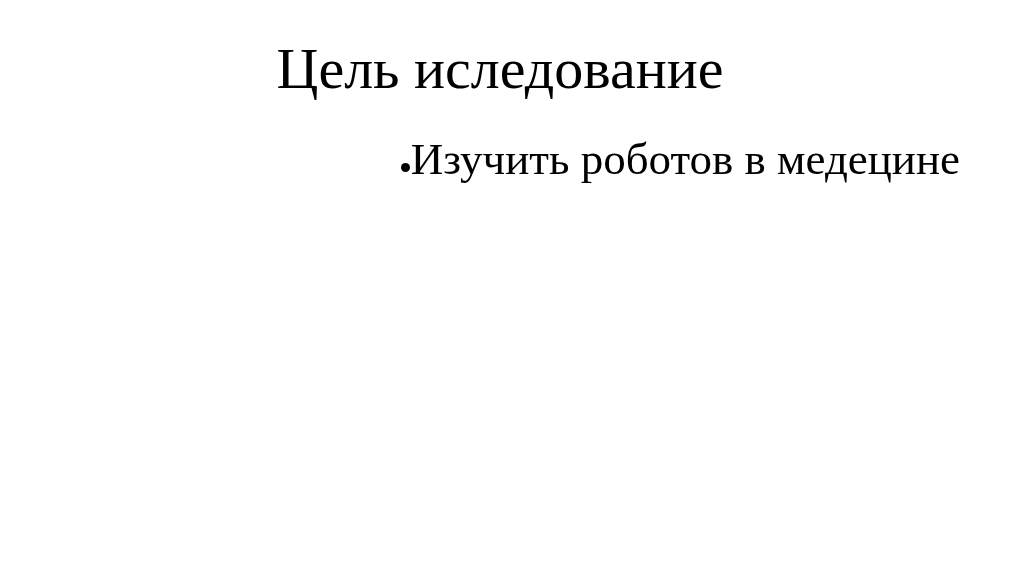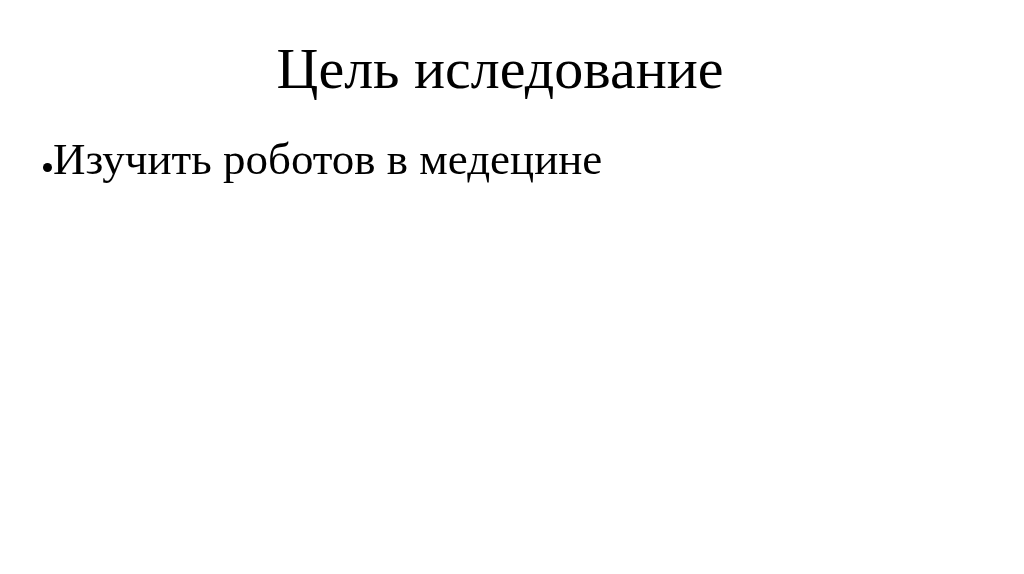--- a/index.html
+++ b/index.html
@@ -34,20 +34,21 @@
   .bullet-list {
     margin: 28px 0 0 0;
     padding: 0 40px 0 43px;
     list-style: none;
   }
   .bullet-item {
     font-size: 45px;
     line-height: 1.2;
     color: #000000;
     white-space: nowrap;
+    text-align: right;
   }
   .bullet-dot {
     display: inline-block;
     width: 9px;
     height: 9px;
     border-radius: 50%;
     background: #000000;
     vertical-align: 2px;
     margin-right: 1px;
   }

